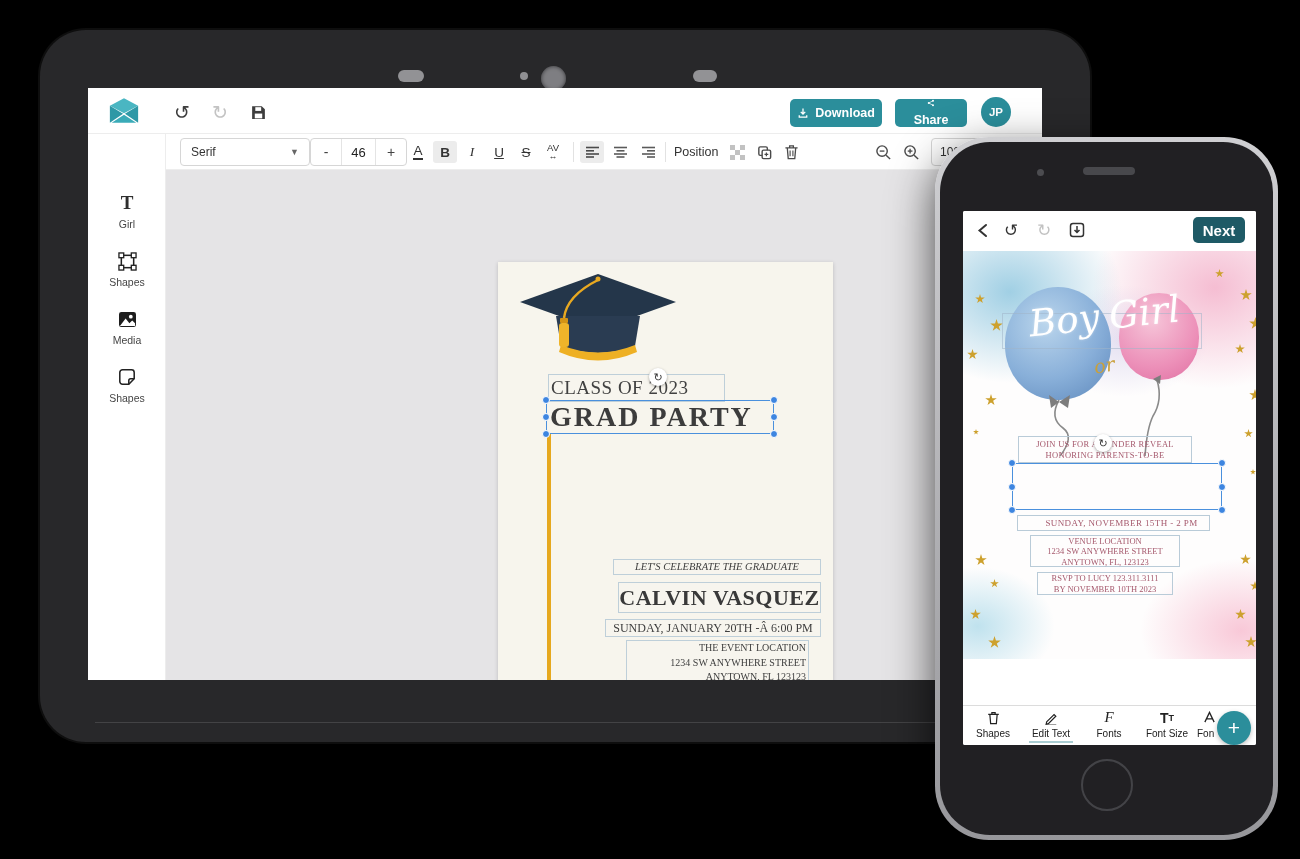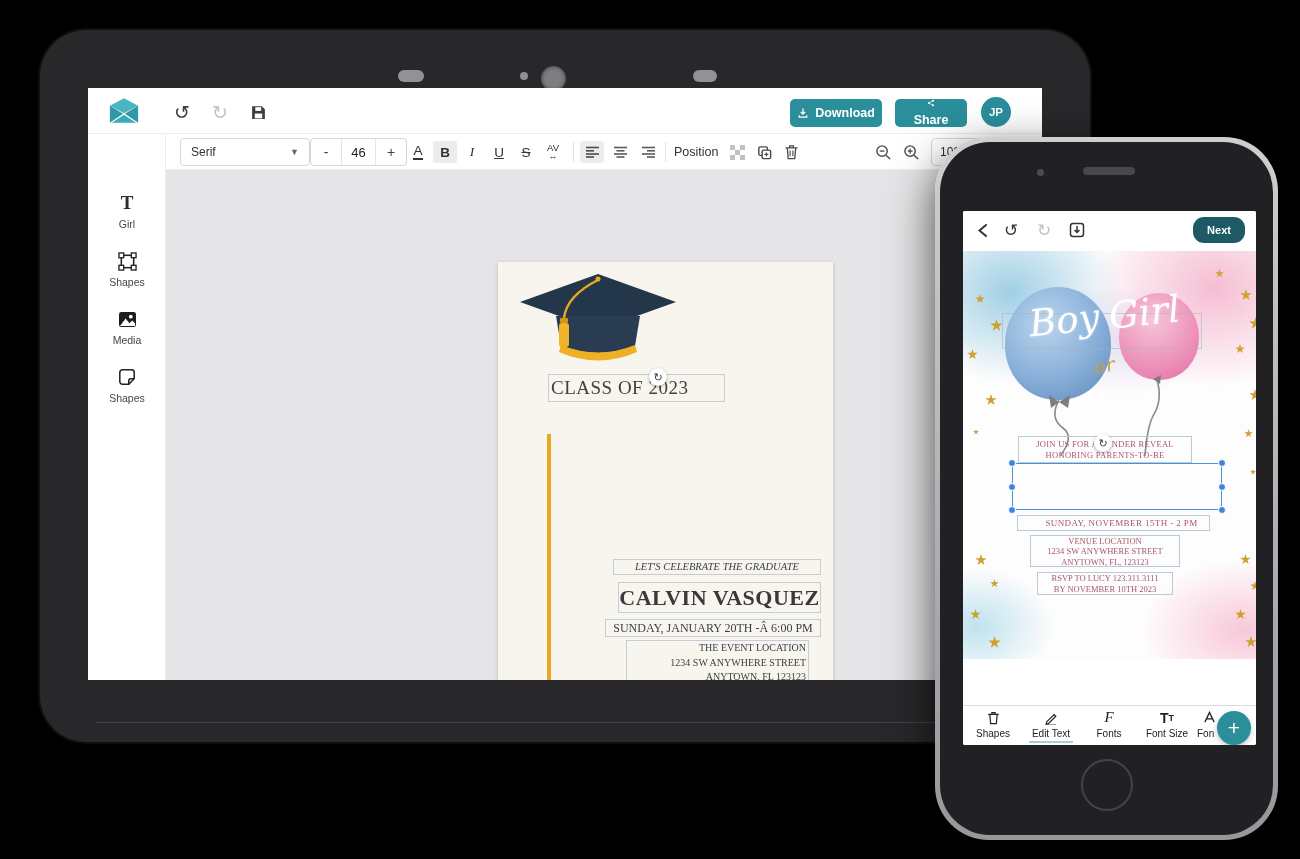--- a/index.html
+++ b/index.html
@@ -91,22 +91,22 @@
   .p-speaker { position:absolute; left:148px; top:30px; width:52px; height:8px; border-radius:4px; background:#48484c; }
   .p-home { position:absolute; left:146px; top:622px; width:52px; height:52px; border-radius:50%;
             border:2px solid #434347; }
   .pscreen { position:absolute; left:28px; top:74px; width:293px; height:534px; background:#fff;
              border-radius:2px; overflow:hidden; }
 
   .ptopbar { position:absolute; left:0; top:0; width:100%; height:37px; background:#fff; }
   .p-icn { position:absolute; top:8px; width:22px; height:22px; display:flex; align-items:center;
            justify-content:center; font-size:17px; color:#333; cursor:pointer; }
   .p-icn.dim { color:#c2c2c2; }
-  .next-btn { position:absolute; right:11px; top:6px; width:52px; height:26px; border-radius:11px;
-              background:#1e5a66; color:#fff; font-size:11px; font-weight:bold; display:flex;
+  .next-btn { position:absolute; right:11px; top:6px; width:52px; height:26px; border-radius:5px;
+              background:#1e5a66; color:#fff; font-size:15px; font-weight:bold; display:flex;
               align-items:center; justify-content:center; cursor:pointer; }
 
   .invite { position:absolute; left:0; top:40px; width:293px; height:408px; overflow:hidden;
     background:
       radial-gradient(ellipse 160px 130px at 16% 10%, rgba(137,196,222,.8), rgba(137,196,222,0) 70%),
       radial-gradient(ellipse 170px 140px at 86% 9%, rgba(242,168,196,.75), rgba(242,168,196,0) 72%),
       radial-gradient(ellipse 120px 80px at 55% 22%, rgba(180,170,220,.35), rgba(180,170,220,0) 70%),
       radial-gradient(ellipse 110px 85px at 5% 92%, rgba(150,208,228,.6), rgba(150,208,228,0) 70%),
       radial-gradient(ellipse 140px 100px at 95% 93%, rgba(246,178,200,.7), rgba(246,178,200,0) 72%),
       #fefdfd; }
@@ -331,20 +331,30 @@
             <circle cx="82" cy="7" r="2.5" fill="#e8a921"></circle>
           </svg>
         </div>
         <div class="tassel-line"></div>
 
         <div class="txbox serif" style="left:50px;top:112px;width:177px;height:28px;font-size:19px;
              color:#414141;line-height:26px;padding-left:2px;letter-spacing:.5px;">CLASS OF 2023</div>
 
         <div class="rotate-h" style="left:151px;top:106px;">↻</div>
 
+        <div class="selbox serif" style="left:48px;top:138px;width:228px;height:34px;font-size:28px;
+             font-weight:bold;color:#3c3c3c;letter-spacing:2px;line-height:32px;padding-left:3px;">
+          <span>GRAD PARTY</span>
+          <span class="handle" style="left:-5px;top:-5px;"></span>
+          <span class="handle" style="left:-5px;top:12px;"></span>
+          <span class="handle" style="left:-5px;bottom:-5px;"></span>
+          <span class="handle" style="right:-5px;top:-5px;"></span>
+          <span class="handle" style="right:-5px;top:12px;"></span>
+          <span class="handle" style="right:-5px;bottom:-5px;"></span>
+        </div>
 
         <div class="txbox serif" style="left:115px;top:297px;width:208px;height:16px;font-style:italic;
              font-size:10.5px;color:#3e3e3e;line-height:14px;text-align:center;">LET'S CELEBRATE THE GRADUATE</div>
 
         <div class="txbox serif" style="left:120px;top:320px;width:203px;height:31px;font-weight:bold;
              font-size:22px;color:#393939;line-height:29px;text-align:center;letter-spacing:.5px;">CALVIN VASQUEZ</div>
 
         <div class="txbox serif" style="left:107px;top:357px;width:216px;height:18px;font-size:12px;
              color:#3e3e3e;line-height:16px;text-align:center;">SUNDAY, JANUARY 20TH -Â 6:00 PM</div>
 

